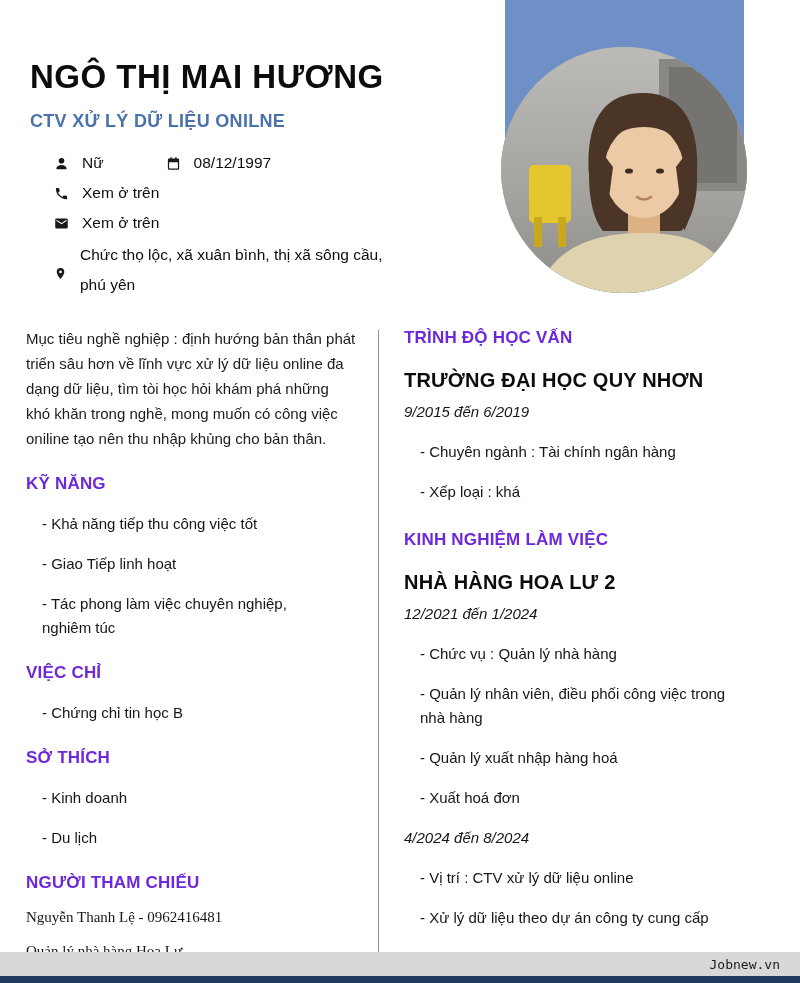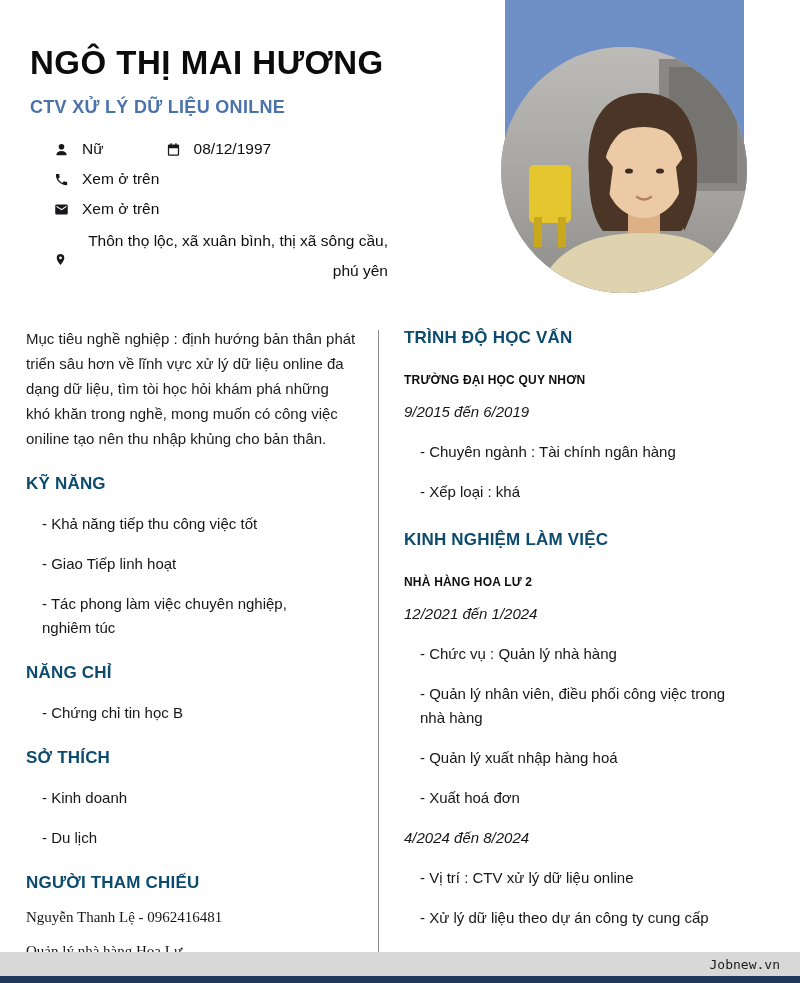--- a/index.html
+++ b/index.html
@@ -8,47 +8,47 @@
     --footer-bar:#d8d8d8;
     --footer-strip:#20395c;
     --text:#161616;
   }
   *{margin:0;padding:0;box-sizing:border-box;}
   html,body{background:#e9e9e9;}
   body{font-family:"Liberation Sans",sans-serif;color:var(--text);}
   .page{position:relative;width:800px;height:983px;background:#ffffff;overflow:hidden;margin:0 auto;}
 
   
-  .header{position:relative;height:314px;padding:44px 0 0 30px;}
+  .header{position:relative;height:314px;padding:58px 0 0 30px;}
   .name{font-size:33px;font-weight:700;letter-spacing:.5px;color:#0c0c0c;}
   .job-title{margin-top:15px;font-size:18px;font-weight:700;letter-spacing:.3px;color:var(--heading-blue);}
-  .contact{margin-top:16px;margin-left:24px;font-size:15.5px;color:#0e0e0e;text-align:right;}
+  .contact{margin-top:16px;margin-left:24px;font-size:15.5px;color:#0e0e0e;}
   .contact .row{display:flex;align-items:center;min-height:30px;}
   .contact .icon{width:15px;height:15px;margin-right:13px;flex:none;}
   .contact .icon svg{width:100%;height:100%;display:block;fill:#17181c;}
   .dob-group{display:flex;align-items:center;margin-left:62px;}
   .row-address{align-items:flex-start;margin-top:2px;}
   .row-address .icon{margin-top:7px;width:13px;}
   .address-text{width:308px;line-height:30px;}
 
   .photo-block{position:absolute;left:505px;top:0;width:239px;height:170px;background:var(--accent-blue);}
   .photo{position:absolute;left:501px;top:47px;width:246px;height:246px;border-radius:50%;overflow:hidden;background:#a9a7a3;}
   .photo svg{width:100%;height:100%;display:block;}
 
   
   .main{display:flex;align-items:stretch;padding:12px 30px 34px 26px;}
   .col-left{width:330px;flex:none;font-size:15px;line-height:24px;}
   .divider{width:1px;background:#8f8f8f;flex:none;margin:4px 25px 0 22px;}
   .col-right{flex:1;font-size:15px;line-height:24px;}
 
   .objective{line-height:25px;color:#1c1c1c;}
-  h3.sec{font-size:17px;font-weight:700;color:#0c4a6e;margin:21px 0 9px 0;letter-spacing:.2px;}
+  h3.sec{font-size:17px;font-weight:700;color:#6d28d9;margin:21px 0 9px 0;letter-spacing:.2px;}
   .col-right h3.sec{margin-top:0;}
   .col-right h3.sec.mt{margin-top:24px;}
-  h4.sub{font-size:12px;font-weight:700;color:#0c0c0c;margin:18px 0 8px 0;letter-spacing:.2px;}
+  h4.sub{font-size:20px;font-weight:700;color:#0c0c0c;margin:18px 0 8px 0;letter-spacing:.2px;}
   .period{font-style:italic;margin:2px 0 4px 0;}
   .line{margin:16px;}
   .line.bold{font-weight:400;}
   .ref-line{margin:10px 0;font-family:Liberation Serif, serif;}
 
   
   .footer-bar{position:absolute;left:0;right:0;bottom:7px;height:24px;background:var(--footer-bar);
     display:flex;align-items:center;justify-content:flex-end;padding-right:20px;}
   .footer-brand{font-family:"DejaVu Sans Mono",monospace;font-size:13px;color:#1a1a1a;}
   .footer-strip{position:absolute;left:0;right:0;bottom:0;height:7px;background:var(--footer-strip);}
@@ -97,21 +97,21 @@
         </span>
         <span>Xem ở trên</span>
       </div>
 
       <div class="row row-address">
         <span class="icon">
           <svg viewBox="0 0 24 24">
               <path d="M12 2a7 7 0 0 0-7 7c0 5.2 7 13 7 13s7-7.8 7-13a7 7 0 0 0-7-7zm0 9.5A2.5 2.5 0 1 1 12 6.5a2.5 2.5 0 0 1 0 5z"></path>
             </svg>
         </span>
-        <span class="address-text">Thôn thọ lộc, xã xuân bình, thị xã sông cầu, phú yên</span>
+        <span class="address-text">Chức thọ lộc, xã xuân bình, thị xã sông cầu, phú yên</span>
       </div>
     </div>
 
     <div class="photo-block"></div>
     <div class="photo">
 
       <svg viewBox="0 0 246 246">
         <defs>
           <linearGradient id="wall" x1="0" y1="0" x2="0" y2="1">
             <stop offset="0" stop-color="#bdbbb7"></stop>
@@ -149,21 +149,21 @@
   <div class="main">
 
     <div class="col-left">
       <p class="objective">Mục tiêu nghề nghiệp : định hướng bản thân phát triển sâu hơn về lĩnh vực xử lý dữ liệu online đa dạng dữ liệu, tìm tòi học hỏi khám phá những khó khăn trong nghề, mong muốn có công việc oniline tạo nên thu nhập khủng cho bản thân.</p>
 
       <h3 class="sec">KỸ NĂNG</h3>
       <div class="line">- Khả năng tiếp thu công việc tốt</div>
       <div class="line">- Giao Tiếp linh hoạt</div>
       <div class="line">- Tác phong làm việc chuyên nghiệp, nghiêm túc</div>
 
-      <h3 class="sec">NĂNG CHỈ</h3>
+      <h3 class="sec">VIỆC CHỈ</h3>
       <div class="line">- Chứng chỉ tin học B</div>
 
       <h3 class="sec">SỞ THÍCH</h3>
       <div class="line">- Kinh doanh</div>
       <div class="line">- Du lịch</div>
 
       <h3 class="sec">NGƯỜI THAM CHIẾU</h3>
       <div class="ref-line">Nguyễn Thanh Lệ - 0962416481</div>
       <div class="ref-line">Quản lý nhà hàng Hoa Lư</div>
     </div>

